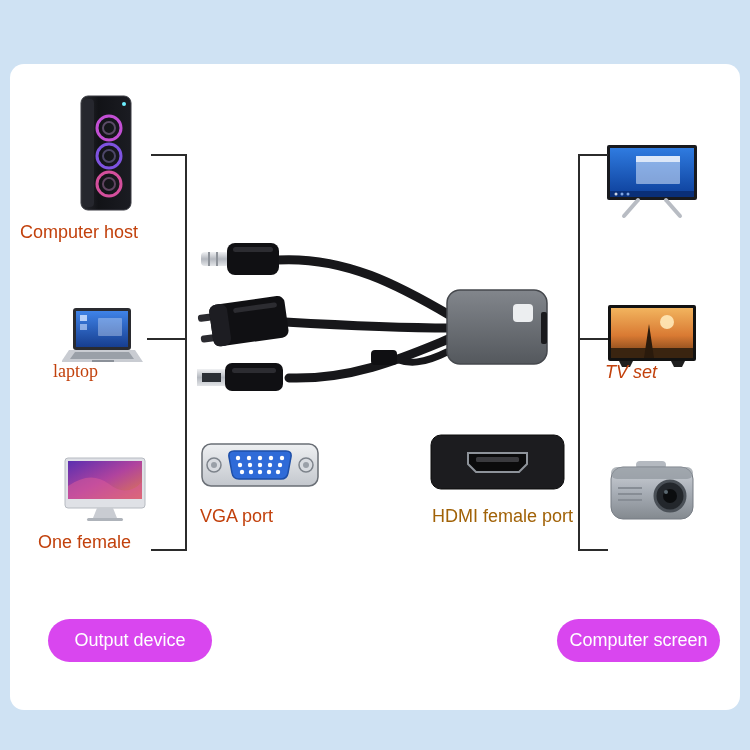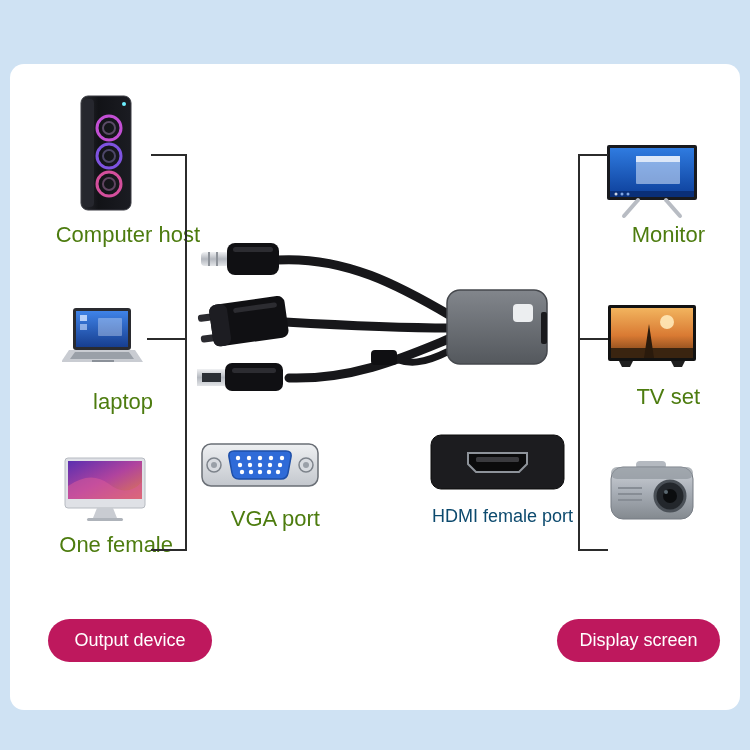--- a/index.html
+++ b/index.html
@@ -14,51 +14,51 @@
   .card {
     position: absolute;
     left: 10px; top: 64px;
     width: 730px; height: 646px;
     background: #ffffff;
     border-radius: 14px;
   }
   .abs { position: absolute; }
   .dev-label {
     position: absolute;
-    font-size: 22px;
-    color: #4d7c0f;
-    text-align: right;
+    font-size: 18px;
+    color: #c2410c;
+    text-align: left;
     line-height: 1.45;
   }
   .bracket-v {
     position: absolute;
     width: 2px;
     background: #2b2b2b;
   }
   .bracket-h {
     position: absolute;
     height: 2px;
     background: #2b2b2b;
   }
   .pill {
     position: absolute;
     height: 43px;
-    background: #be185d;
+    background: #d946ef;
     border-radius: 22px;
     color: #ffffff;
     font-size: 18px;
     display: flex;
     align-items: center;
     justify-content: center;
     border: none;
   }
   .hdmi-label {
     position: absolute;
     font-size: 18px;
-    color: #0c4a6e;
+    color: #a16207;
     text-align: left;
     line-height: 1.5;
   }
   svg { display: block; }
 </style>
 </head>
 <body>
 
 <div class="stage">
   <div class="card"></div>
@@ -96,21 +96,21 @@
       <rect x="11" y="2" width="58" height="42" rx="3" fill="#2a2b30"></rect>
       <rect x="14" y="5" width="52" height="36" fill="url(#lapScreen)"></rect>
       <rect x="18" y="9" width="7" height="6" fill="#cfe0ff" opacity="0.85"></rect>
       <rect x="18" y="18" width="7" height="6" fill="#cfe0ff" opacity="0.6"></rect>
       <rect x="36" y="12" width="24" height="18" rx="1" fill="#e8f0ff" opacity="0.35"></rect>
       <polygon points="7,44 73,44 81,56 -1,56" fill="#c9ccd2"></polygon>
       <polygon points="13,46 67,46 72,53 8,53" fill="#9aa0a8"></polygon>
       <rect x="30" y="54" width="22" height="2" fill="#8b9199"></rect>
     </svg>
   </div>
-  <div class="dev-label" style="left:53px; top:386px; width:100px;">laptop</div>
+  <div class="dev-label" style="left:53px; top:358px; width:100px;font-family:Liberation Serif, serif;">laptop</div>
 
   <div class="abs" style="left:63px; top:456px; width:84px; height:70px;">
     <svg width="84" height="70" viewBox="0 0 84 70">
       <defs>
         <linearGradient id="aioScreen" x1="0" y1="0" x2="1" y2="1">
           <stop offset="0" stop-color="#5b2fb0"></stop>
           <stop offset="0.5" stop-color="#b0439e"></stop>
           <stop offset="1" stop-color="#e07a4e"></stop>
         </linearGradient>
       </defs>
@@ -141,41 +141,40 @@
       <rect x="30" y="12" width="44" height="28" rx="1" fill="#dbe7fb" opacity="0.55"></rect>
       <rect x="30" y="12" width="44" height="6" fill="#ffffff" opacity="0.7"></rect>
       <rect x="4" y="47" width="84" height="6" fill="#0a2f78"></rect>
       <circle cx="10" cy="50" r="1.5" fill="#ffffff" opacity="0.8"></circle>
       <circle cx="16" cy="50" r="1.5" fill="#9ec4ff" opacity="0.8"></circle>
       <circle cx="22" cy="50" r="1.5" fill="#9ec4ff" opacity="0.8"></circle>
       <path d="M32,56 L18,72" stroke="#b8bcc3" stroke-width="4" stroke-linecap="round"></path>
       <path d="M60,56 L74,72" stroke="#b8bcc3" stroke-width="4" stroke-linecap="round"></path>
     </svg>
   </div>
-  <div class="dev-label" style="left:600px; top:219px; width:105px;">Monitor</div>
 
   <div class="abs" style="left:607px; top:304px; width:90px; height:66px;">
     <svg width="90" height="66" viewBox="0 0 90 66">
       <defs>
         <linearGradient id="tvScreen" x1="0" y1="0" x2="0" y2="1">
           <stop offset="0" stop-color="#f2b45e"></stop>
           <stop offset="0.55" stop-color="#d97a33"></stop>
           <stop offset="1" stop-color="#6e3a14"></stop>
         </linearGradient>
       </defs>
       <rect x="1" y="1" width="88" height="56" rx="2" fill="#121212"></rect>
       <rect x="4" y="4" width="82" height="50" fill="url(#tvScreen)"></rect>
       <circle cx="60" cy="18" r="7" fill="#ffe9b8" opacity="0.9"></circle>
       <rect x="4" y="44" width="82" height="10" fill="#3a2410"></rect>
       <polygon points="42,20 47,54 37,54" fill="#2a1a0c"></polygon>
       <polygon points="12,57 26,57 23,63 15,63" fill="#1f1f1f"></polygon>
       <polygon points="64,57 78,57 75,63 67,63" fill="#1f1f1f"></polygon>
     </svg>
   </div>
-  <div class="dev-label" style="left:605px; top:381px; width:95px;">TV set</div>
+  <div class="dev-label" style="left:605px; top:359px; width:95px;font-style:italic;">TV set</div>
 
   <div class="abs" style="left:608px; top:456px; width:88px; height:70px;">
     <svg width="88" height="70" viewBox="0 0 88 70">
       <defs>
         <linearGradient id="projBody" x1="0" y1="0" x2="0" y2="1">
           <stop offset="0" stop-color="#cdd1d7"></stop>
           <stop offset="0.5" stop-color="#a7adb5"></stop>
           <stop offset="1" stop-color="#83898f"></stop>
         </linearGradient>
       </defs>
@@ -283,15 +282,15 @@
       <path d="M38,19 L97,19 L97,30 L89,38 L46,38 L38,30 Z" fill="#0b0b0c" stroke="#8e939a" stroke-width="2"></path>
       <rect x="46" y="23" width="43" height="5" rx="1.5" fill="#3a3a3e"></rect>
     </svg>
   </div>
   <div class="hdmi-label" style="left:432px; top:503px; width:145px;">HDMI female port</div>
 
   <div class="pill" style="left:48px; top:619px; width:164px;">
     <span>Output device</span>
   </div>
   <div class="pill" style="left:557px; top:619px; width:163px;">
-    <span>Display screen</span>
+    <span>Computer screen</span>
   </div>
 </div>
 
 </body></html>

